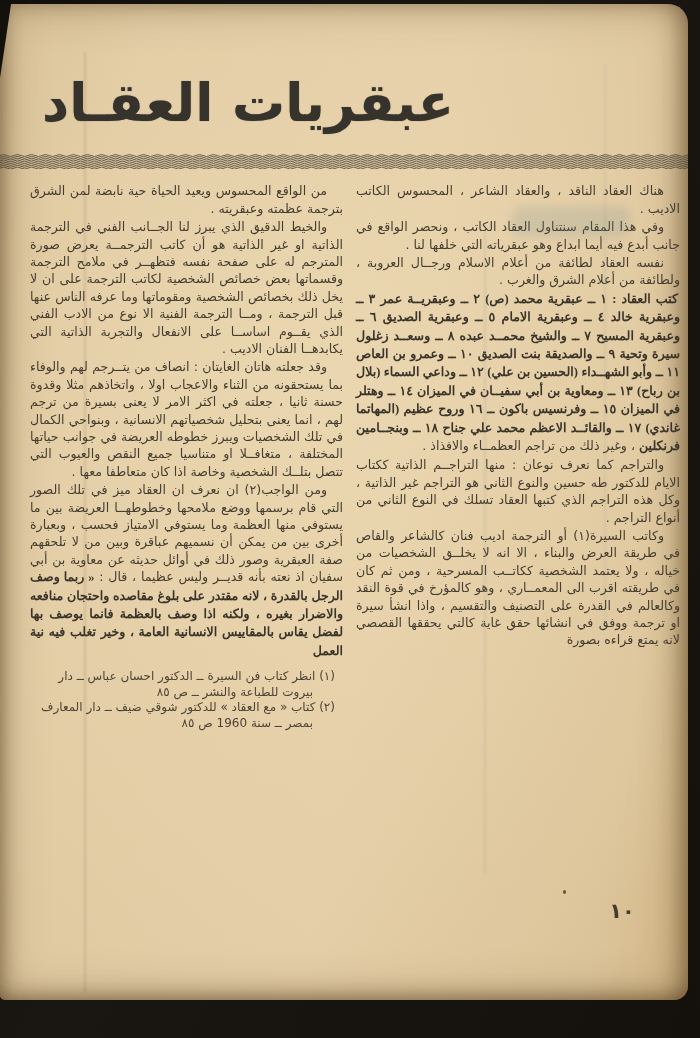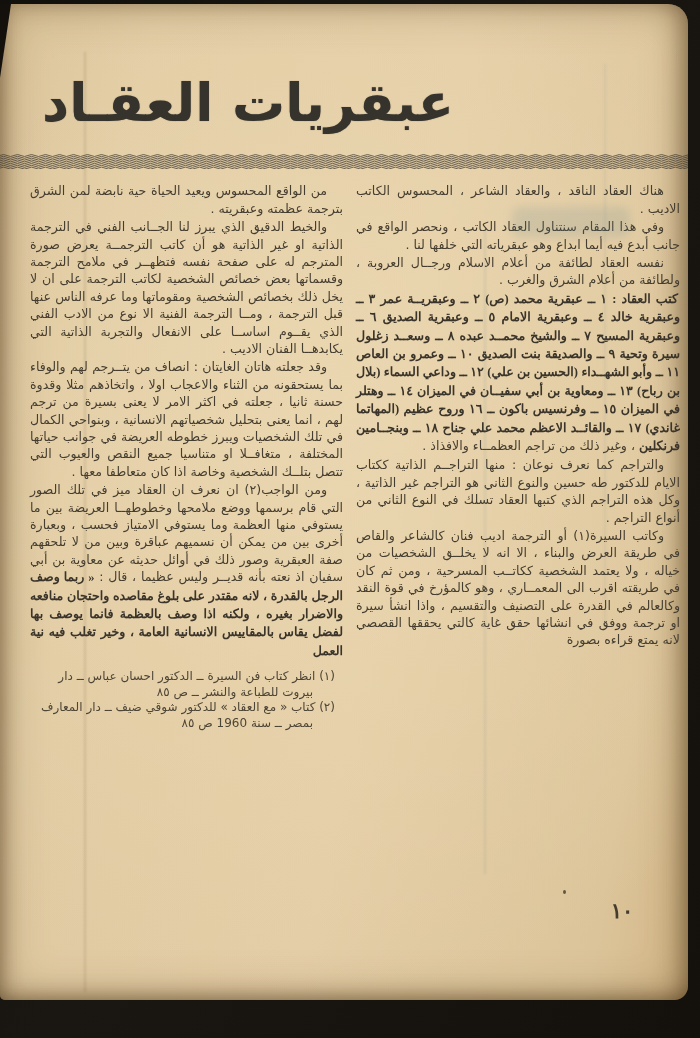--- a/index.html
+++ b/index.html
@@ -67,21 +67,21 @@
   .col-second{width:313px;}
   .col p{margin:0 0 1px 0;text-indent:16px;}
   p.no-indent{text-indent:2px;}
   .bold{font-weight:bold;color:#3a342a;font-family:Liberation Serif, serif;}
   
   .footnotes{margin-top:9px;font-size:12px;line-height:15.5px;color:#4d4536;}
   .footnotes p{margin:0;padding-right:30px;text-indent:-22px;text-align:right;}
   
   .pagenum{
     position:absolute;left:596px;top:895px;width:52px;text-align:center;
-    font-size:21px;font-weight:bold;color:#443c2f;font-family:Liberation Serif, serif;
+    font-size:21px;font-weight:bold;color:#443c2f;
   }
 </style>
 </head>
 <body>
 
 <div class="paper">
 
   <div class="corner-notch"></div>
   <div class="crease"></div>
   <div class="bleed-line"></div>

